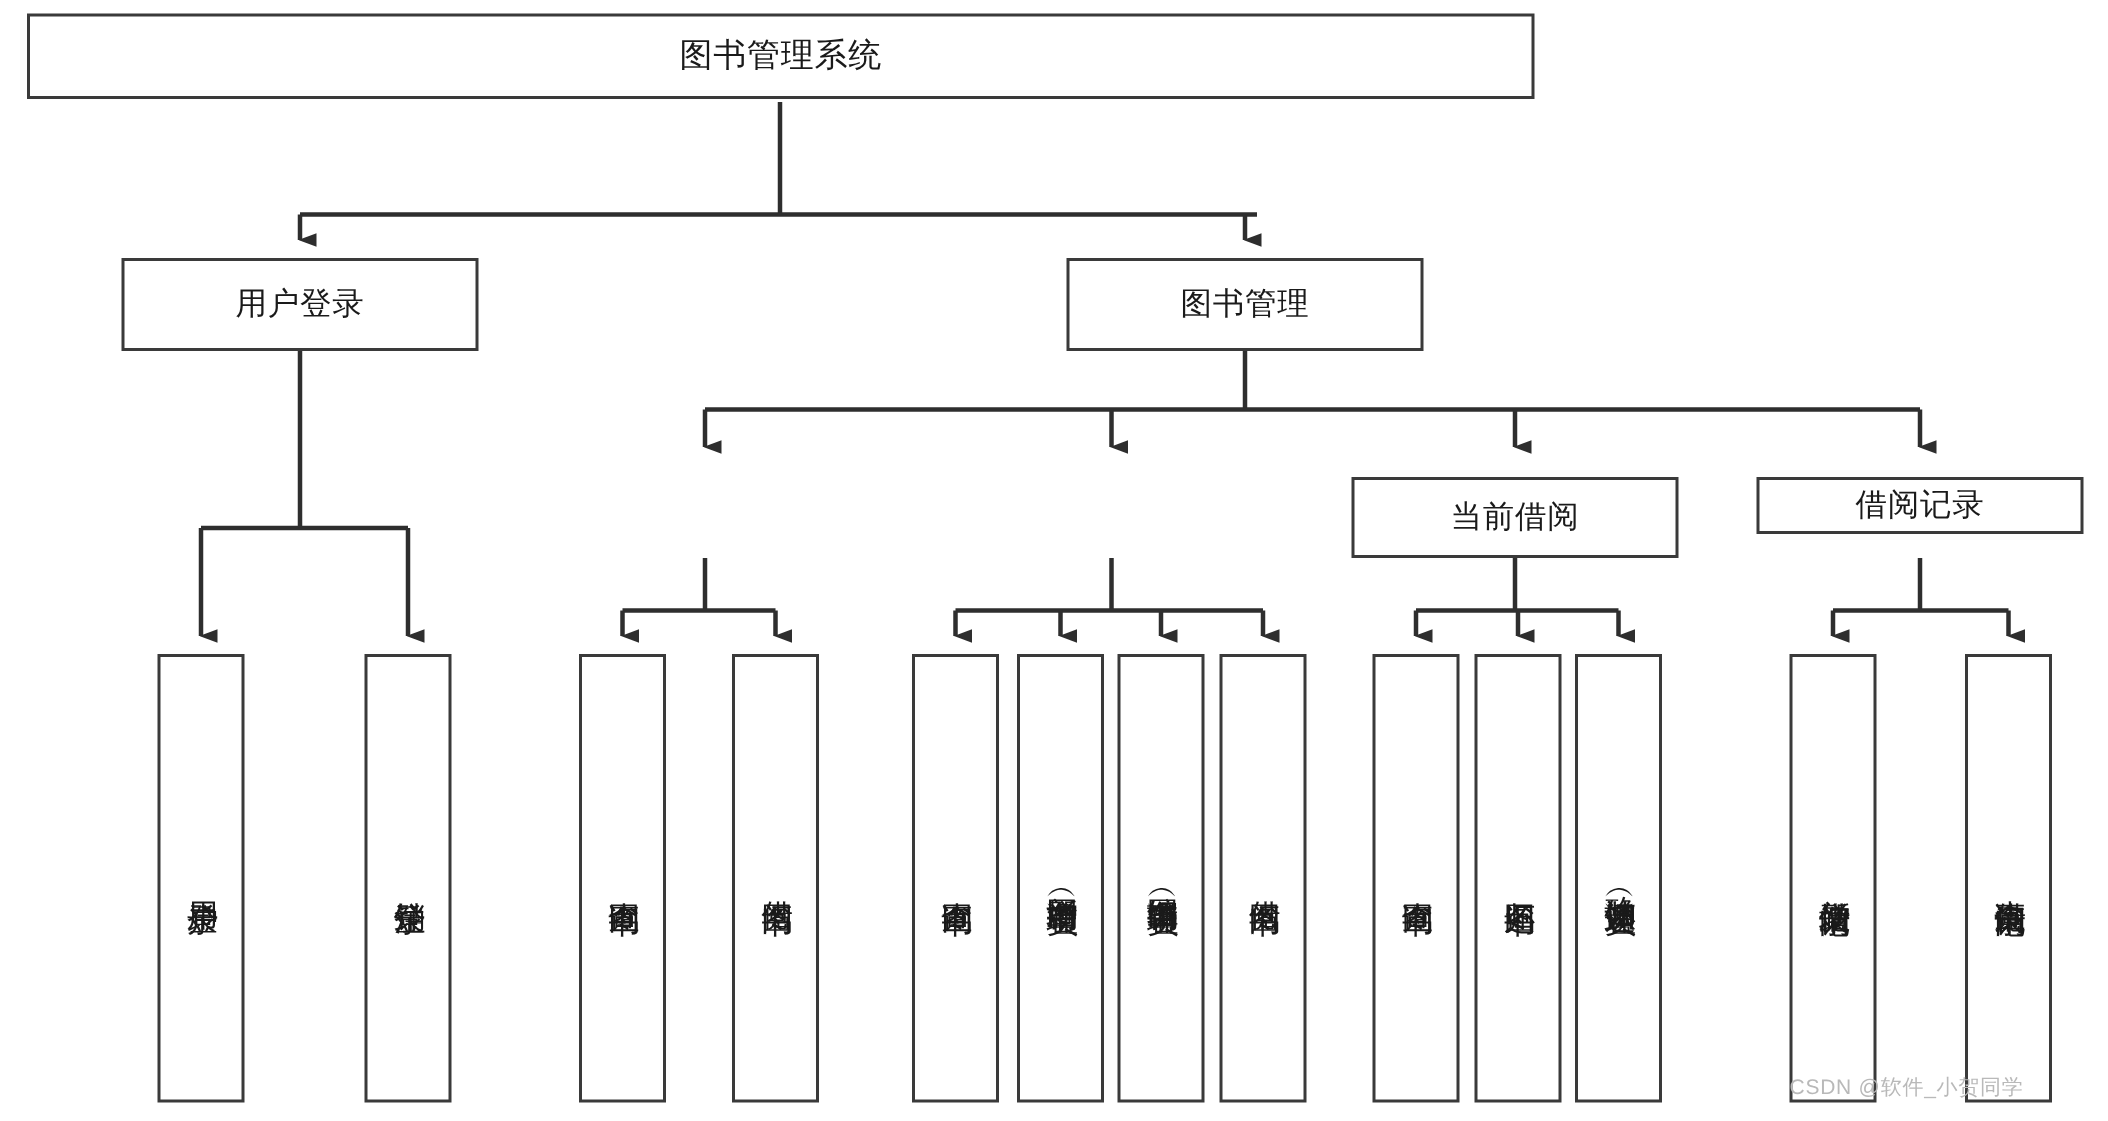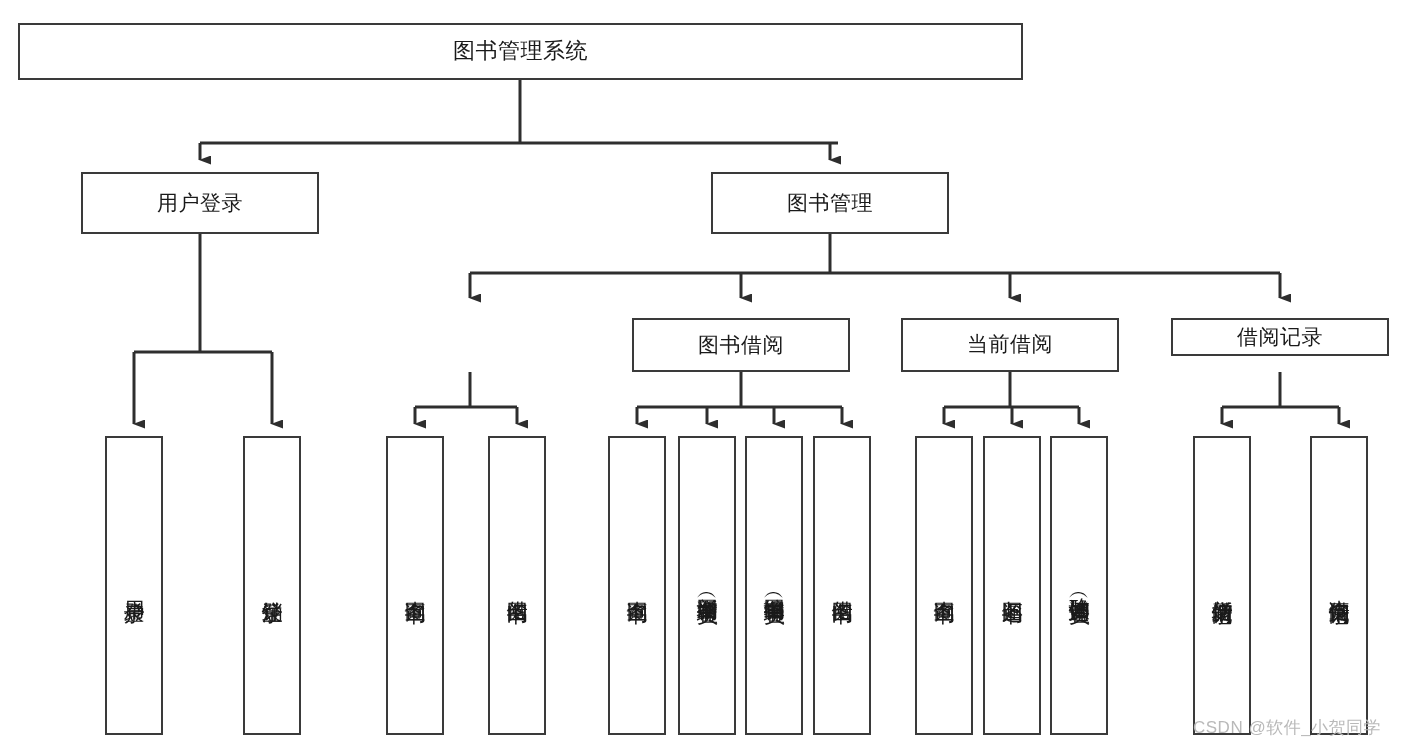--- a/index.html
+++ b/index.html
@@ -59,21 +59,21 @@
     text-orientation: upright;
     font-size: 21px;
     line-height: 1.06;
     letter-spacing: 1px;
     white-space: nowrap;
     max-height: 100%;
   }
   .watermark {
     position: absolute;
     color: #b9b9b9;
-    font-size: 17px;
+    font-size: 14px;
     white-space: nowrap;
     z-index: 6;
     letter-spacing: 0.5px;
     text-align: center;
   }
 </style>
 </head>
 <body>
 
 <div id="canvas">
@@ -121,34 +121,31 @@
       <path d="M1012,407 L1012,424" marker-end="url(#arw)"></path>
       <path d="M1079,407 L1079,424" marker-end="url(#arw)"></path>
 
       <path d="M1280,372 L1280,407"></path>
       <path d="M1222,407 L1339,407"></path>
       <path d="M1222,407 L1222,424" marker-end="url(#arw)"></path>
       <path d="M1339,407 L1339,424" marker-end="url(#arw)"></path>
     </g>
   </svg>
 
-  <div class="node h root" style="left:18px; top:23px; width:1005px; height:57px;">
+  <div class="node h root" style="left:18px; top:9px; width:1005px; height:57px;">
     <span class="label">图书管理系统</span>
   </div>
 
   <div class="node h" style="left:81px; top:172px; width:238px; height:62px;">
     <span class="label">用户登录</span>
   </div>
   <div class="node h" style="left:711px; top:172px; width:238px; height:62px;">
     <span class="label">图书管理</span>
   </div>
 
-  <div class="node h" style="left:632px; top:318px; width:218px; height:54px;">
-    <span class="label">图书借阅</span>
-  </div>
   <div class="node h" style="left:901px; top:318px; width:218px; height:54px;font-family:Liberation Serif, serif;">
     <span class="label">当前借阅</span>
   </div>
   <div class="node h" style="left:1171px; top:318px; width:218px; height:38px;">
     <span class="label">借阅记录</span>
   </div>
 
   <div class="node v" style="left:105px; top:436px; width:58px; height:299px;">
     <span class="label">用户登录</span>
   </div>

